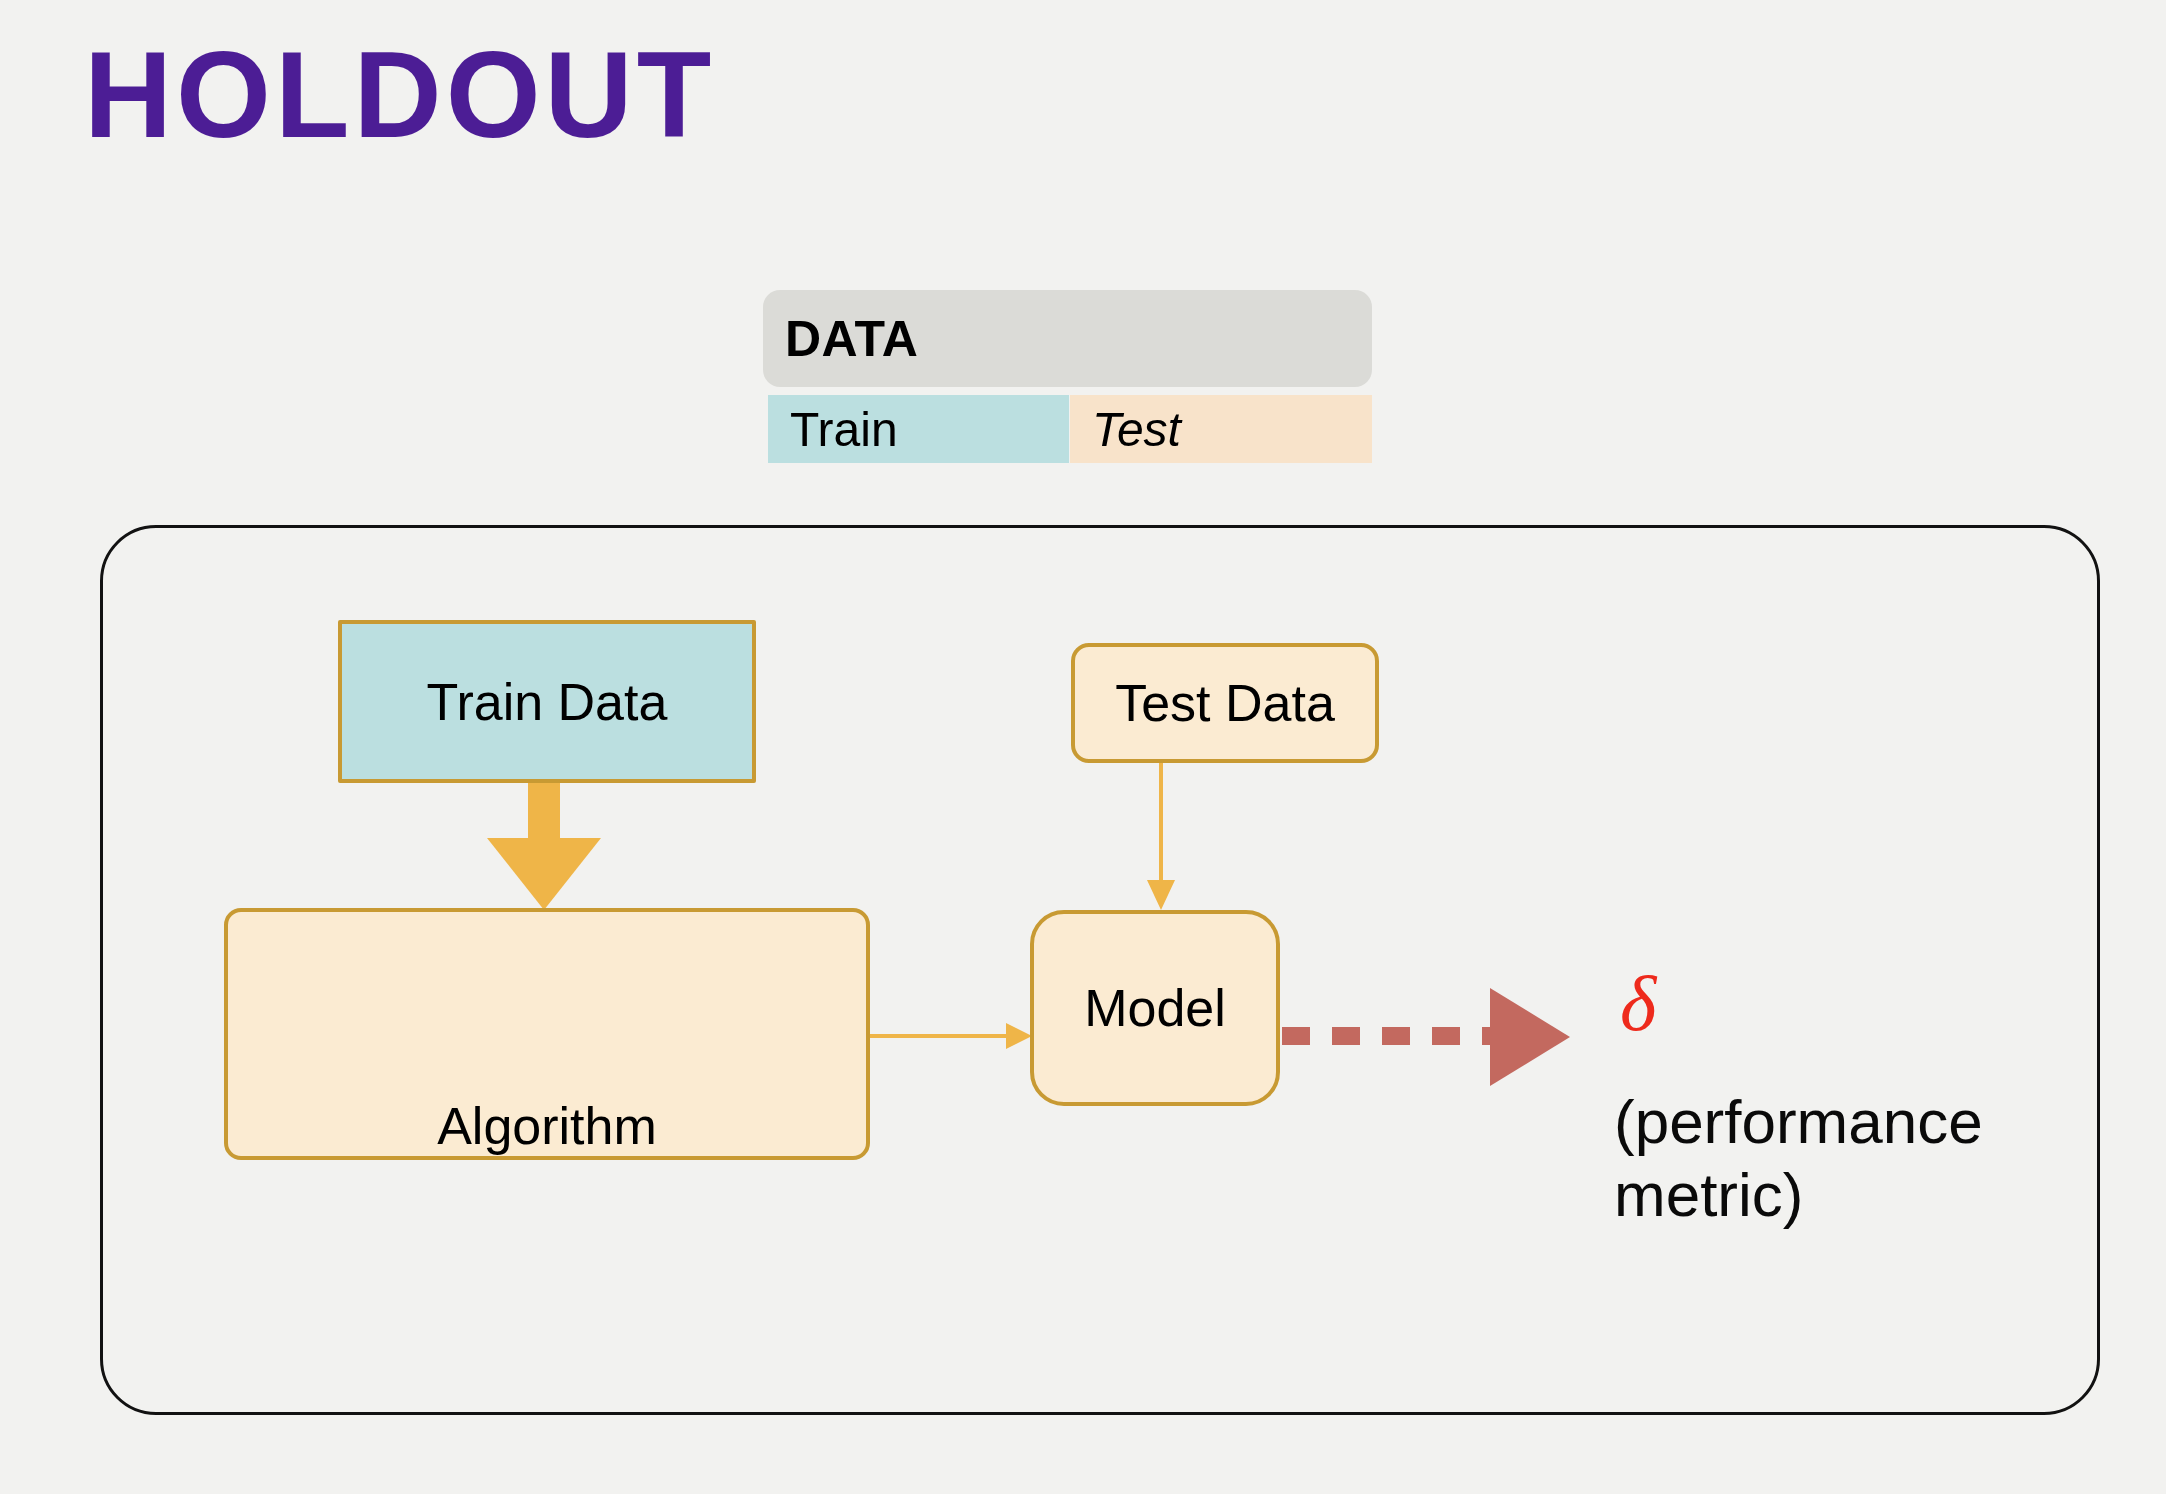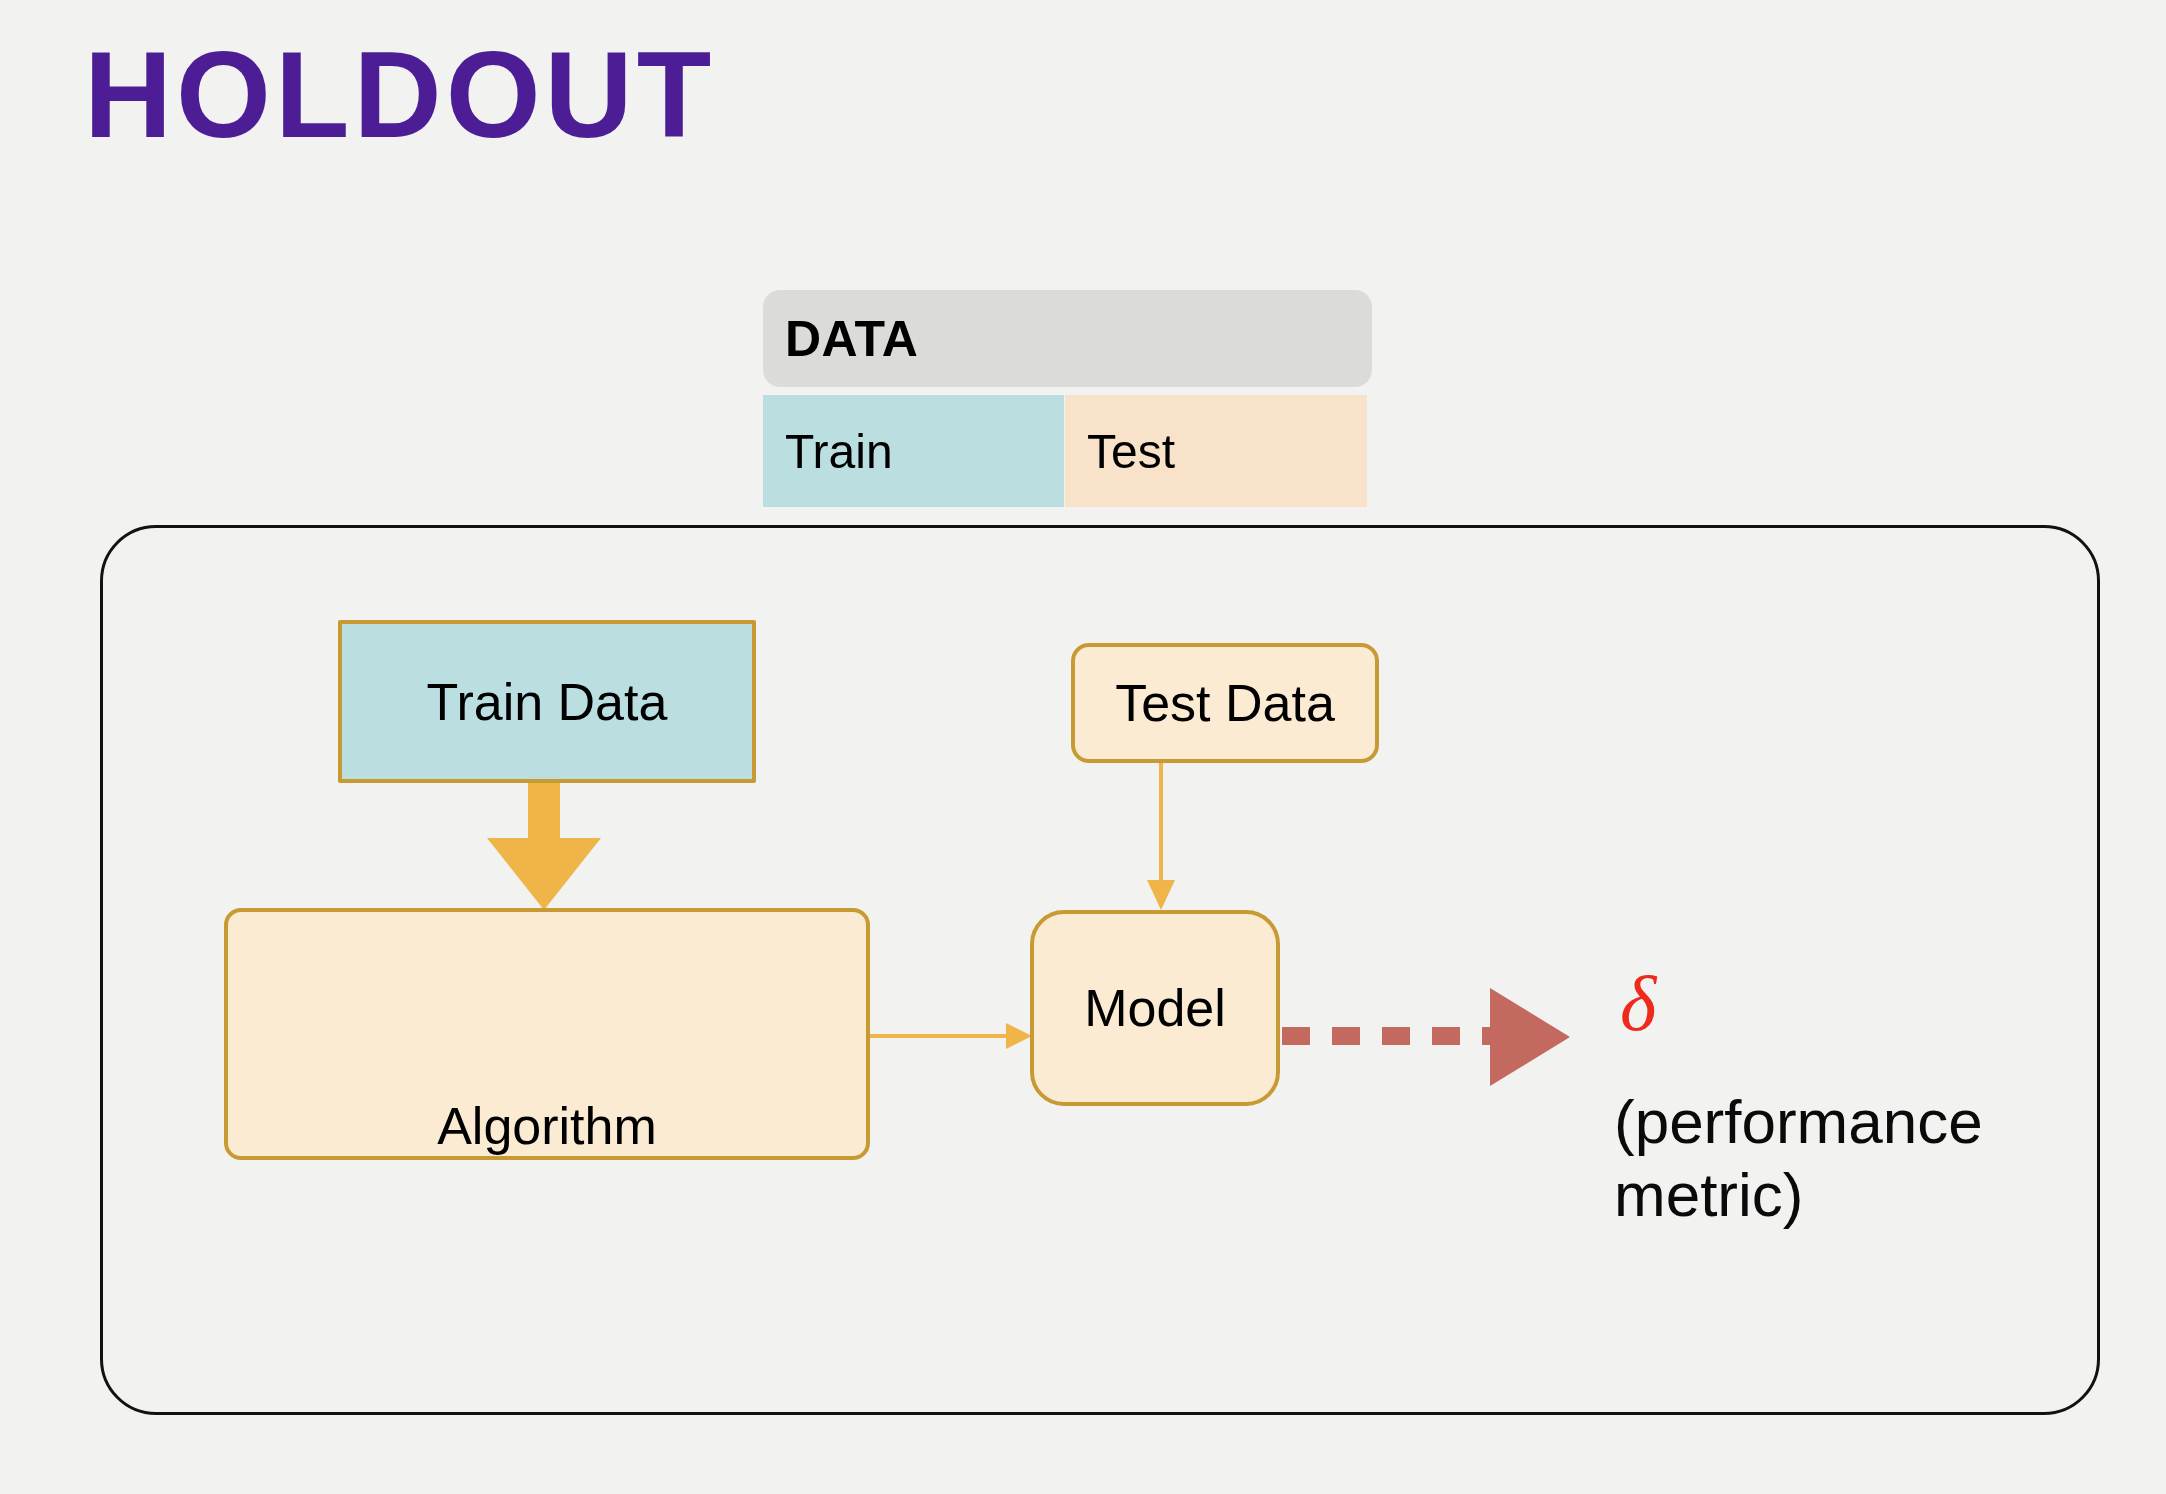--- a/index.html
+++ b/index.html
@@ -44,39 +44,41 @@
     display: flex;
     align-items: center;
     font-size: 50px;
     font-weight: bold;
     color: #000000;
     letter-spacing: 0.5px;
     border-radius: 17px;
   }
   #data-splits {
     margin-top: 8px;
-    height: 112px;
+    height: 68px;
     display: flex;
     gap: 1px;
+    justify-content: flex-end;
   }
   .split-cell {
     box-sizing: border-box;
     display: flex;
     align-items: center;
     padding-left: 22px;
     font-size: 48px;
     color: #000000;
   }
   #split-train {
     width: 301px;
     background: #BBDFE0;
   }
   #split-test {
     width: 302px;
     background: #F8E3CA;
+    font-style: italic;
   }
 
   
   #diagram-container {
     position: absolute;
     left: 100px;
     top: 525px;
     width: 2000px;
     height: 890px;
     border: 3px solid #121212;

